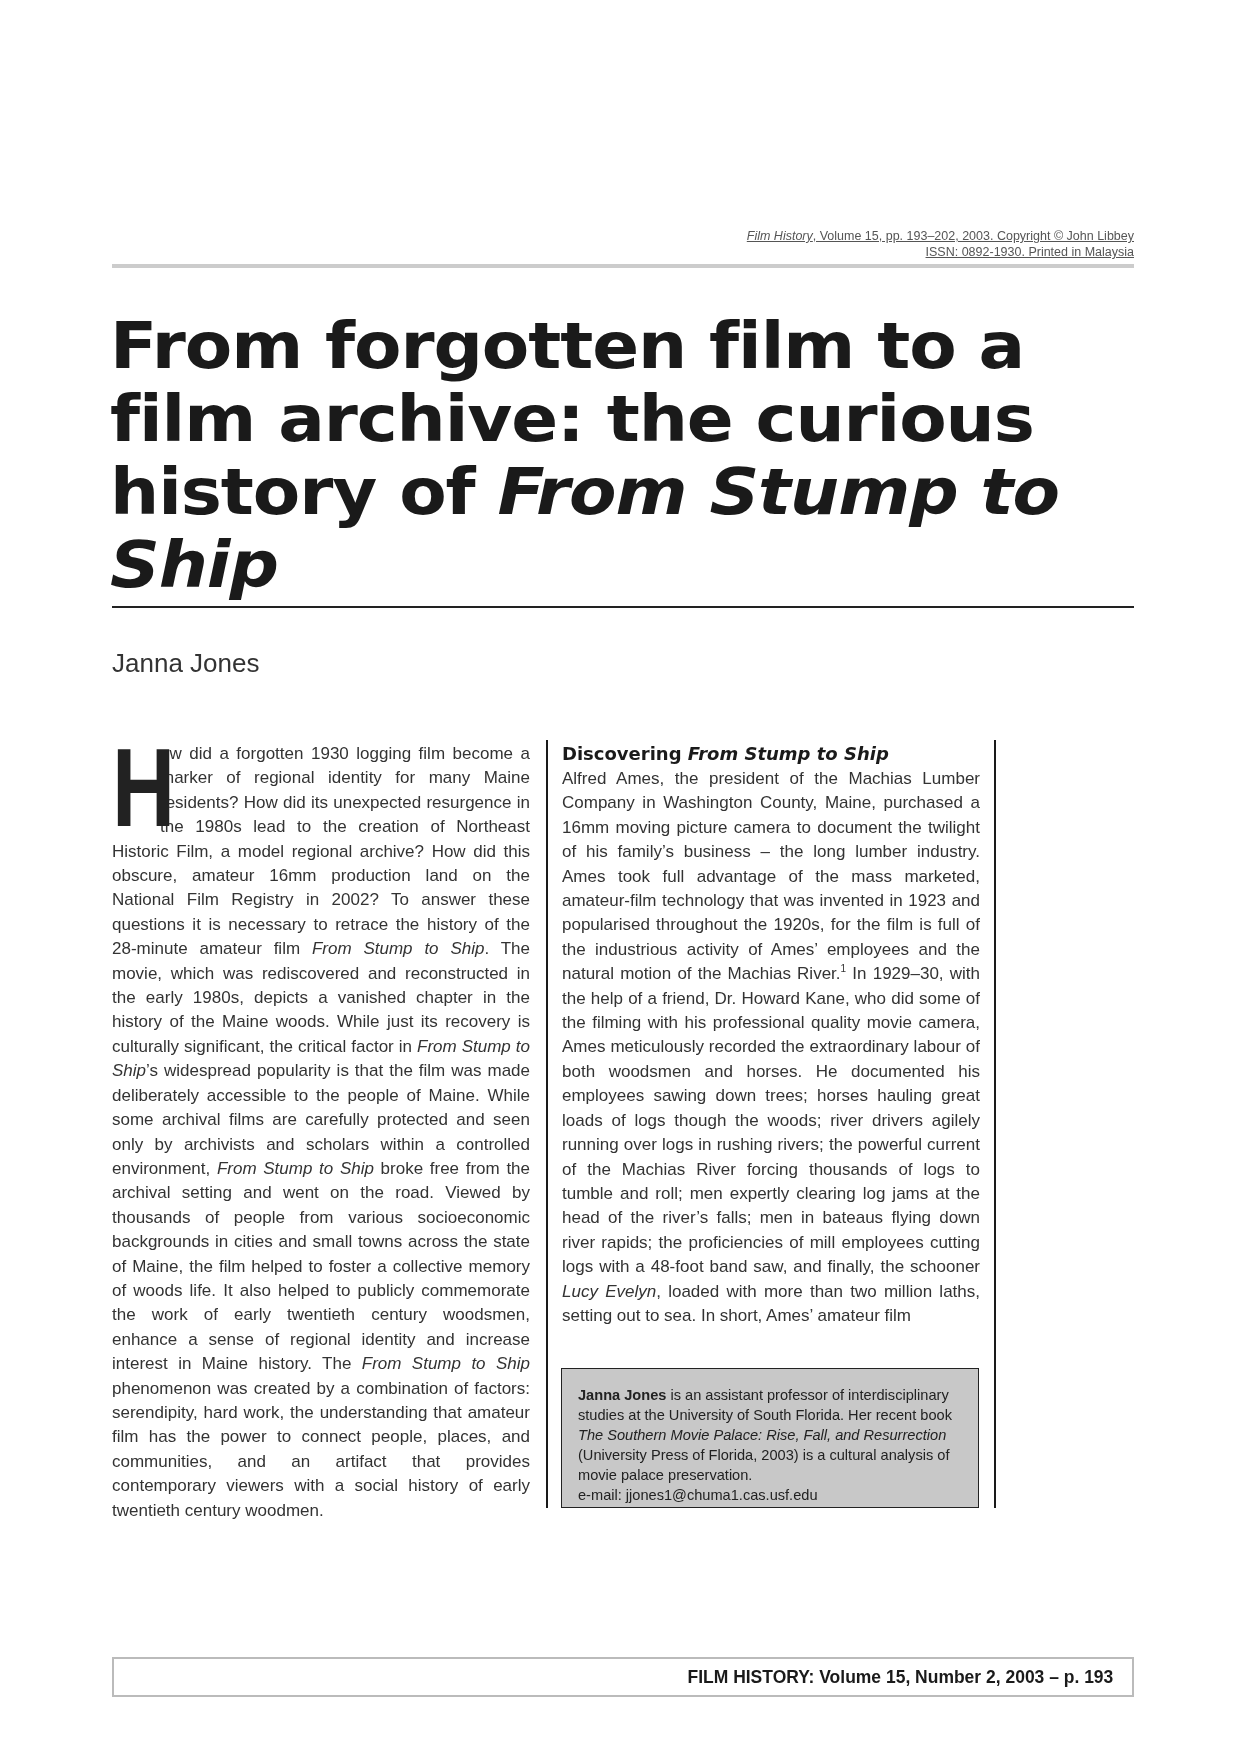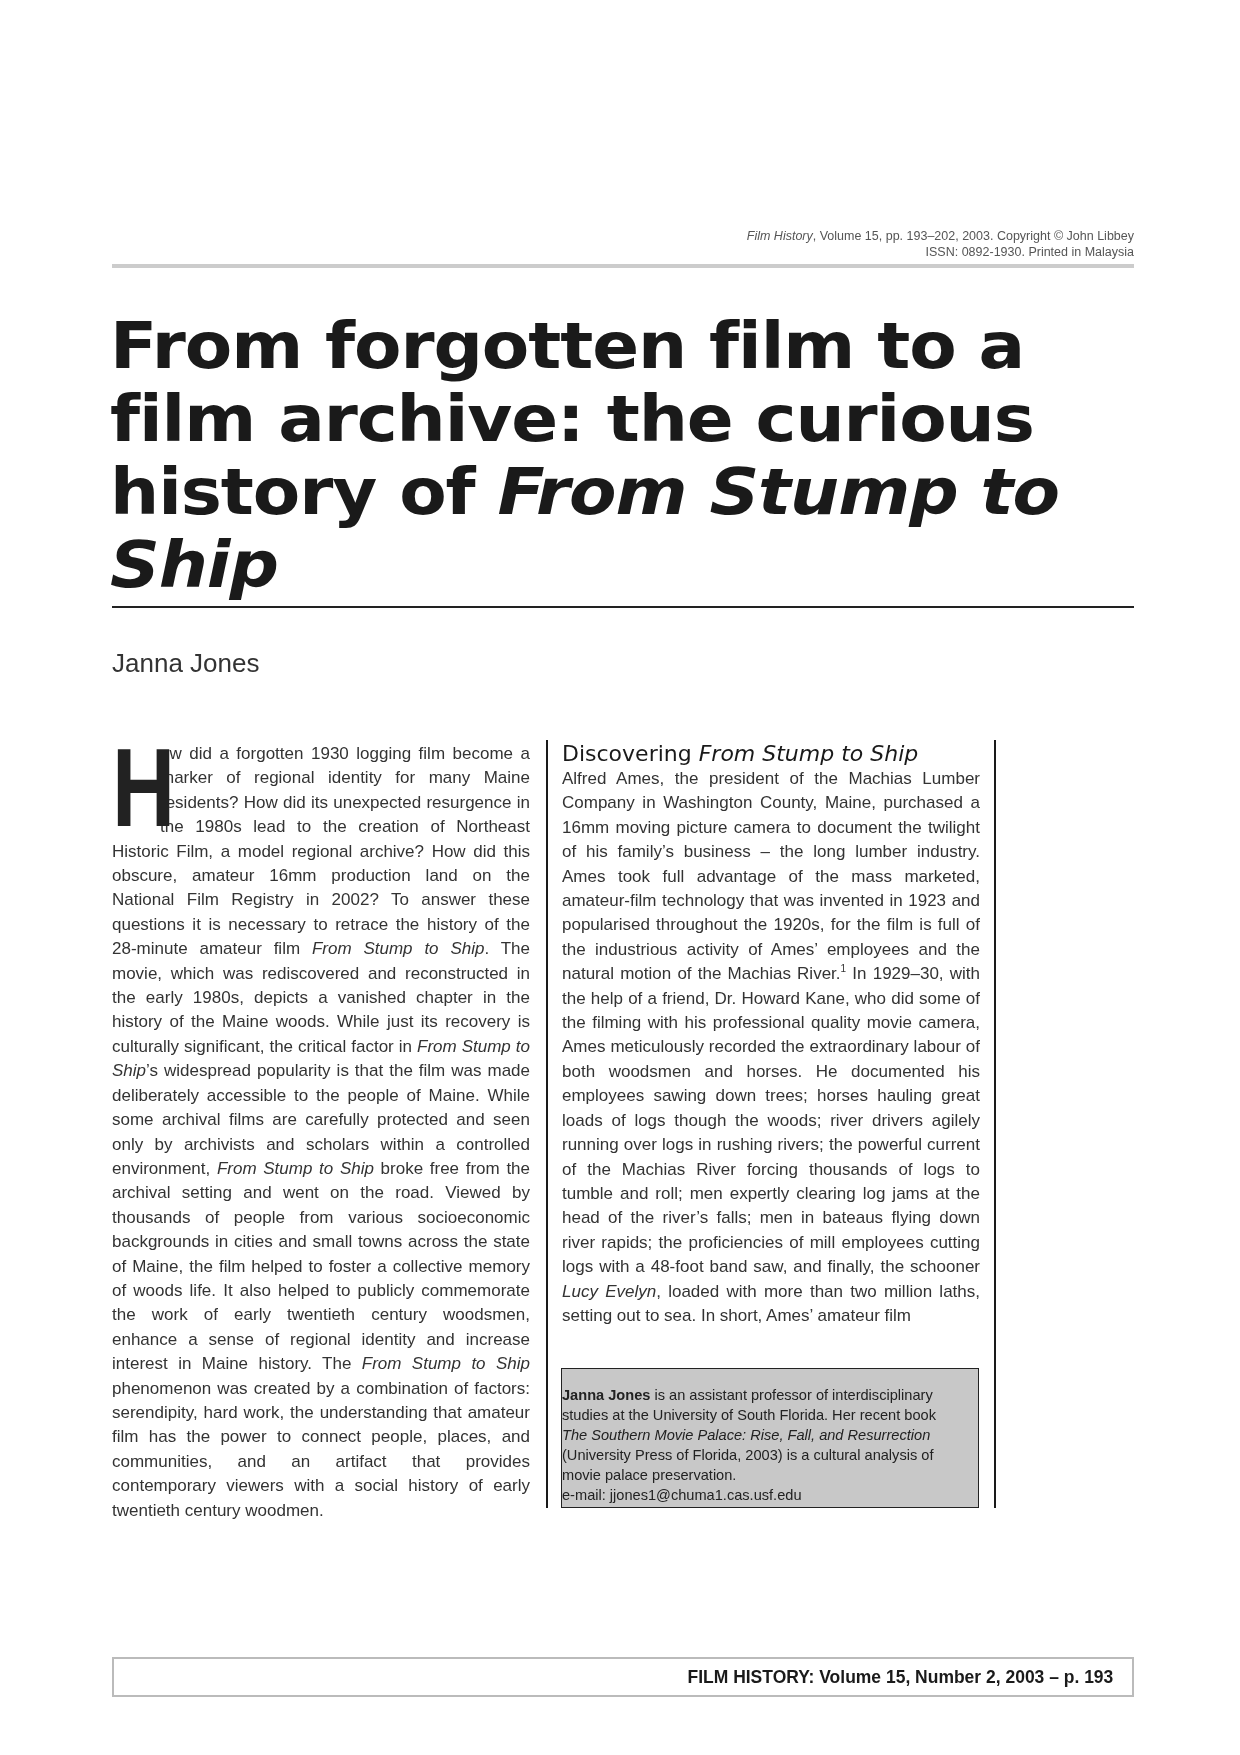--- a/index.html
+++ b/index.html
@@ -1,43 +1,43 @@
 <!DOCTYPE html>
 <html><head>
 <meta charset="utf-8">
 <style>
   html, body { margin: 0; padding: 0; background: #ffffff; }
   body { width: 1240px; height: 1755px; position: relative; overflow: hidden; color: #2a2a2a; font-family: "Liberation Sans", sans-serif; }
 
-  .running-head { position: absolute; right: 106px; top: 228px; text-align: right; font-size: 12.5px; line-height: 16px; color: #555; }
+  .running-head { position: absolute; right: 106px; top: 228px; text-align: right; font-size: 12.5px; line-height: 16px; color: #555; text-decoration: underline; }
   .running-head em { font-style: italic; }
   .top-rule { position: absolute; left: 112px; top: 264px; width: 1022px; height: 4px; background: #cccccc; }
 
   .title { position: absolute; left: 110px; top: 310px; width: 1000px; margin: 0;
            font-family: "DejaVu Sans", sans-serif; font-weight: 900; font-size: 64px; line-height: 73px;
            letter-spacing: -1px; color: #1a1a1a; transform: scaleX(1.08); transform-origin: left top; }
   .title .it { font-style: italic; }
   .title-rule { position: absolute; left: 112px; top: 606px; width: 1022px; height: 1.5px; background: #222; }
 
   .author { position: absolute; left: 112px; top: 648px; font-size: 26px; color: #333; font-weight: normal; }
 
   .col { position: absolute; font-size: 17px; line-height: 24.4px; color: #333; text-align: justify; hyphens: manual; }
   .col-left { left: 112px; top: 742px; width: 418px; }
   .dropcap { float: left; font-family: "Liberation Sans", sans-serif; font-weight: bold; font-size: 112px; line-height: 82px;
              height: 82px; margin: 5px 8px 0 0; color: #222; transform: scaleX(0.78); transform-origin: left top; width: 40px; }
 
   .col-right-frame { position: absolute; left: 546px; top: 740px; width: 446px; height: 768px;
                      border-left: 2px solid #1a1a1a; border-right: 2px solid #1a1a1a; }
   .col-right { left: 562px; top: 742px; width: 418px; }
-  .section-heading { font-family: "DejaVu Sans", sans-serif; font-weight: normal; font-size: 22px; line-height: 24px; color: #1a1a1a; margin: 0 0 1px 0; text-align: left; }
+  .section-heading { font-family: "DejaVu Sans", sans-serif; font-weight: bold; font-size: 18px; line-height: 24px; color: #1a1a1a; margin: 0 0 1px 0; text-align: left; }
   .section-heading em { font-style: italic; }
   sup { font-size: 10px; line-height: 0; vertical-align: super; }
 
   .bio-box { position: absolute; left: 561px; top: 1368px; width: 418px; height: 140px; box-sizing: border-box;
-             background: #c8c8c8; border: 1.5px solid #222; padding: 16px 16px 0 0;
+             background: #c8c8c8; border: 1.5px solid #222; padding: 16px 16px 0 16px;
              font-size: 14.6px; line-height: 20px; color: #222; }
   .bio-box b { font-weight: bold; }
   .bio-box em { font-style: italic; }
 
   .footer-box { position: absolute; left: 112px; top: 1657px; width: 1022px; height: 40px; box-sizing: border-box;
                 border: 2px solid #bbbbbb; text-align: right; }
   .footer-text { display: inline-block; margin-left: 0; line-height: 36px; font-family: "Liberation Sans", sans-serif; font-weight: bold;
                  font-size: 19px; color: #1a1a1a; transform: scaleX(0.92); }
   em { font-style: italic; }
 </style>

